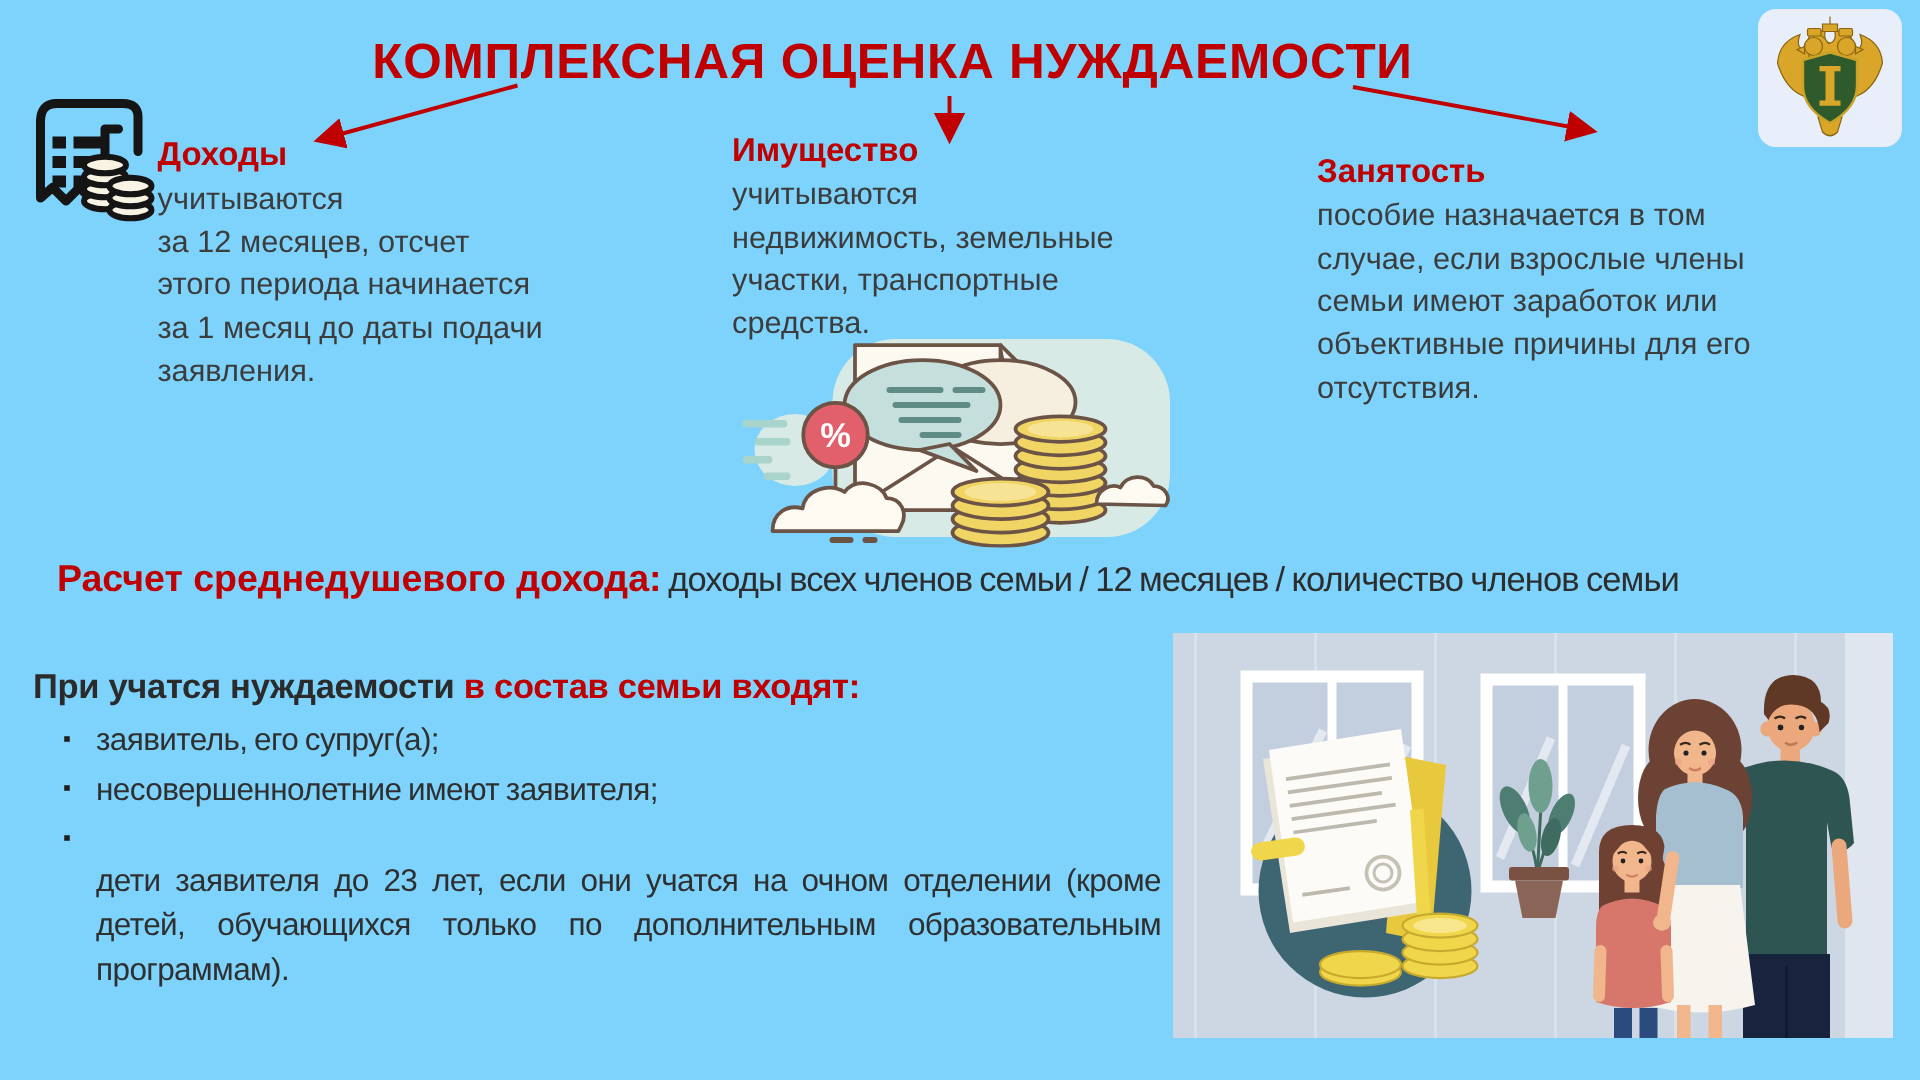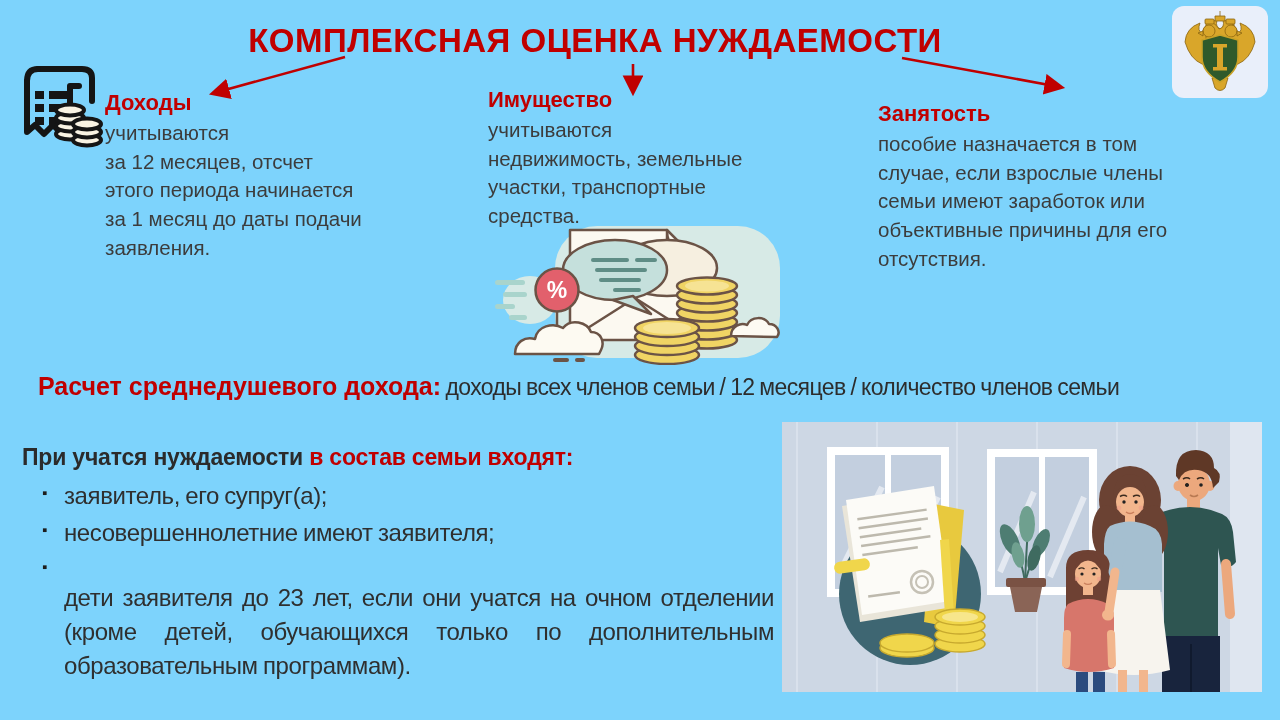--- a/index.html
+++ b/index.html
@@ -33,21 +33,21 @@
   .formula-value{font-size:23px;color:#2d2d2d;letter-spacing:-0.6px;word-spacing:-1px;}
   
   .household{left:22px;top:444px;width:752px;}
   .hh-heading{font-size:23px;font-weight:bold;letter-spacing:-0.2px;}
   .hh-black{color:#2b2b2b;}
   .hh-red{color:#c00000;}
   .hh-list{margin-top:8px;}
   .hh-item{
     display:flex;align-items:flex-start;
     padding-left:20px;margin-bottom:3px;
-    font-size:24px;line-height:1.42;color:#2f2f2f;
+    font-size:21px;line-height:1.42;color:#2f2f2f;
     letter-spacing:-0.4px;word-spacing:-1px;
   }
   .hh-item::before{
     content:"▪";
     flex:0 0 22px;
     font-size:15px;line-height:28px;color:#1d1d1d;
   }
   .hh-item span{display:block;flex:1;}
   .hh-item.justify span{text-align:justify;margin-top:28px;}
 </style>

